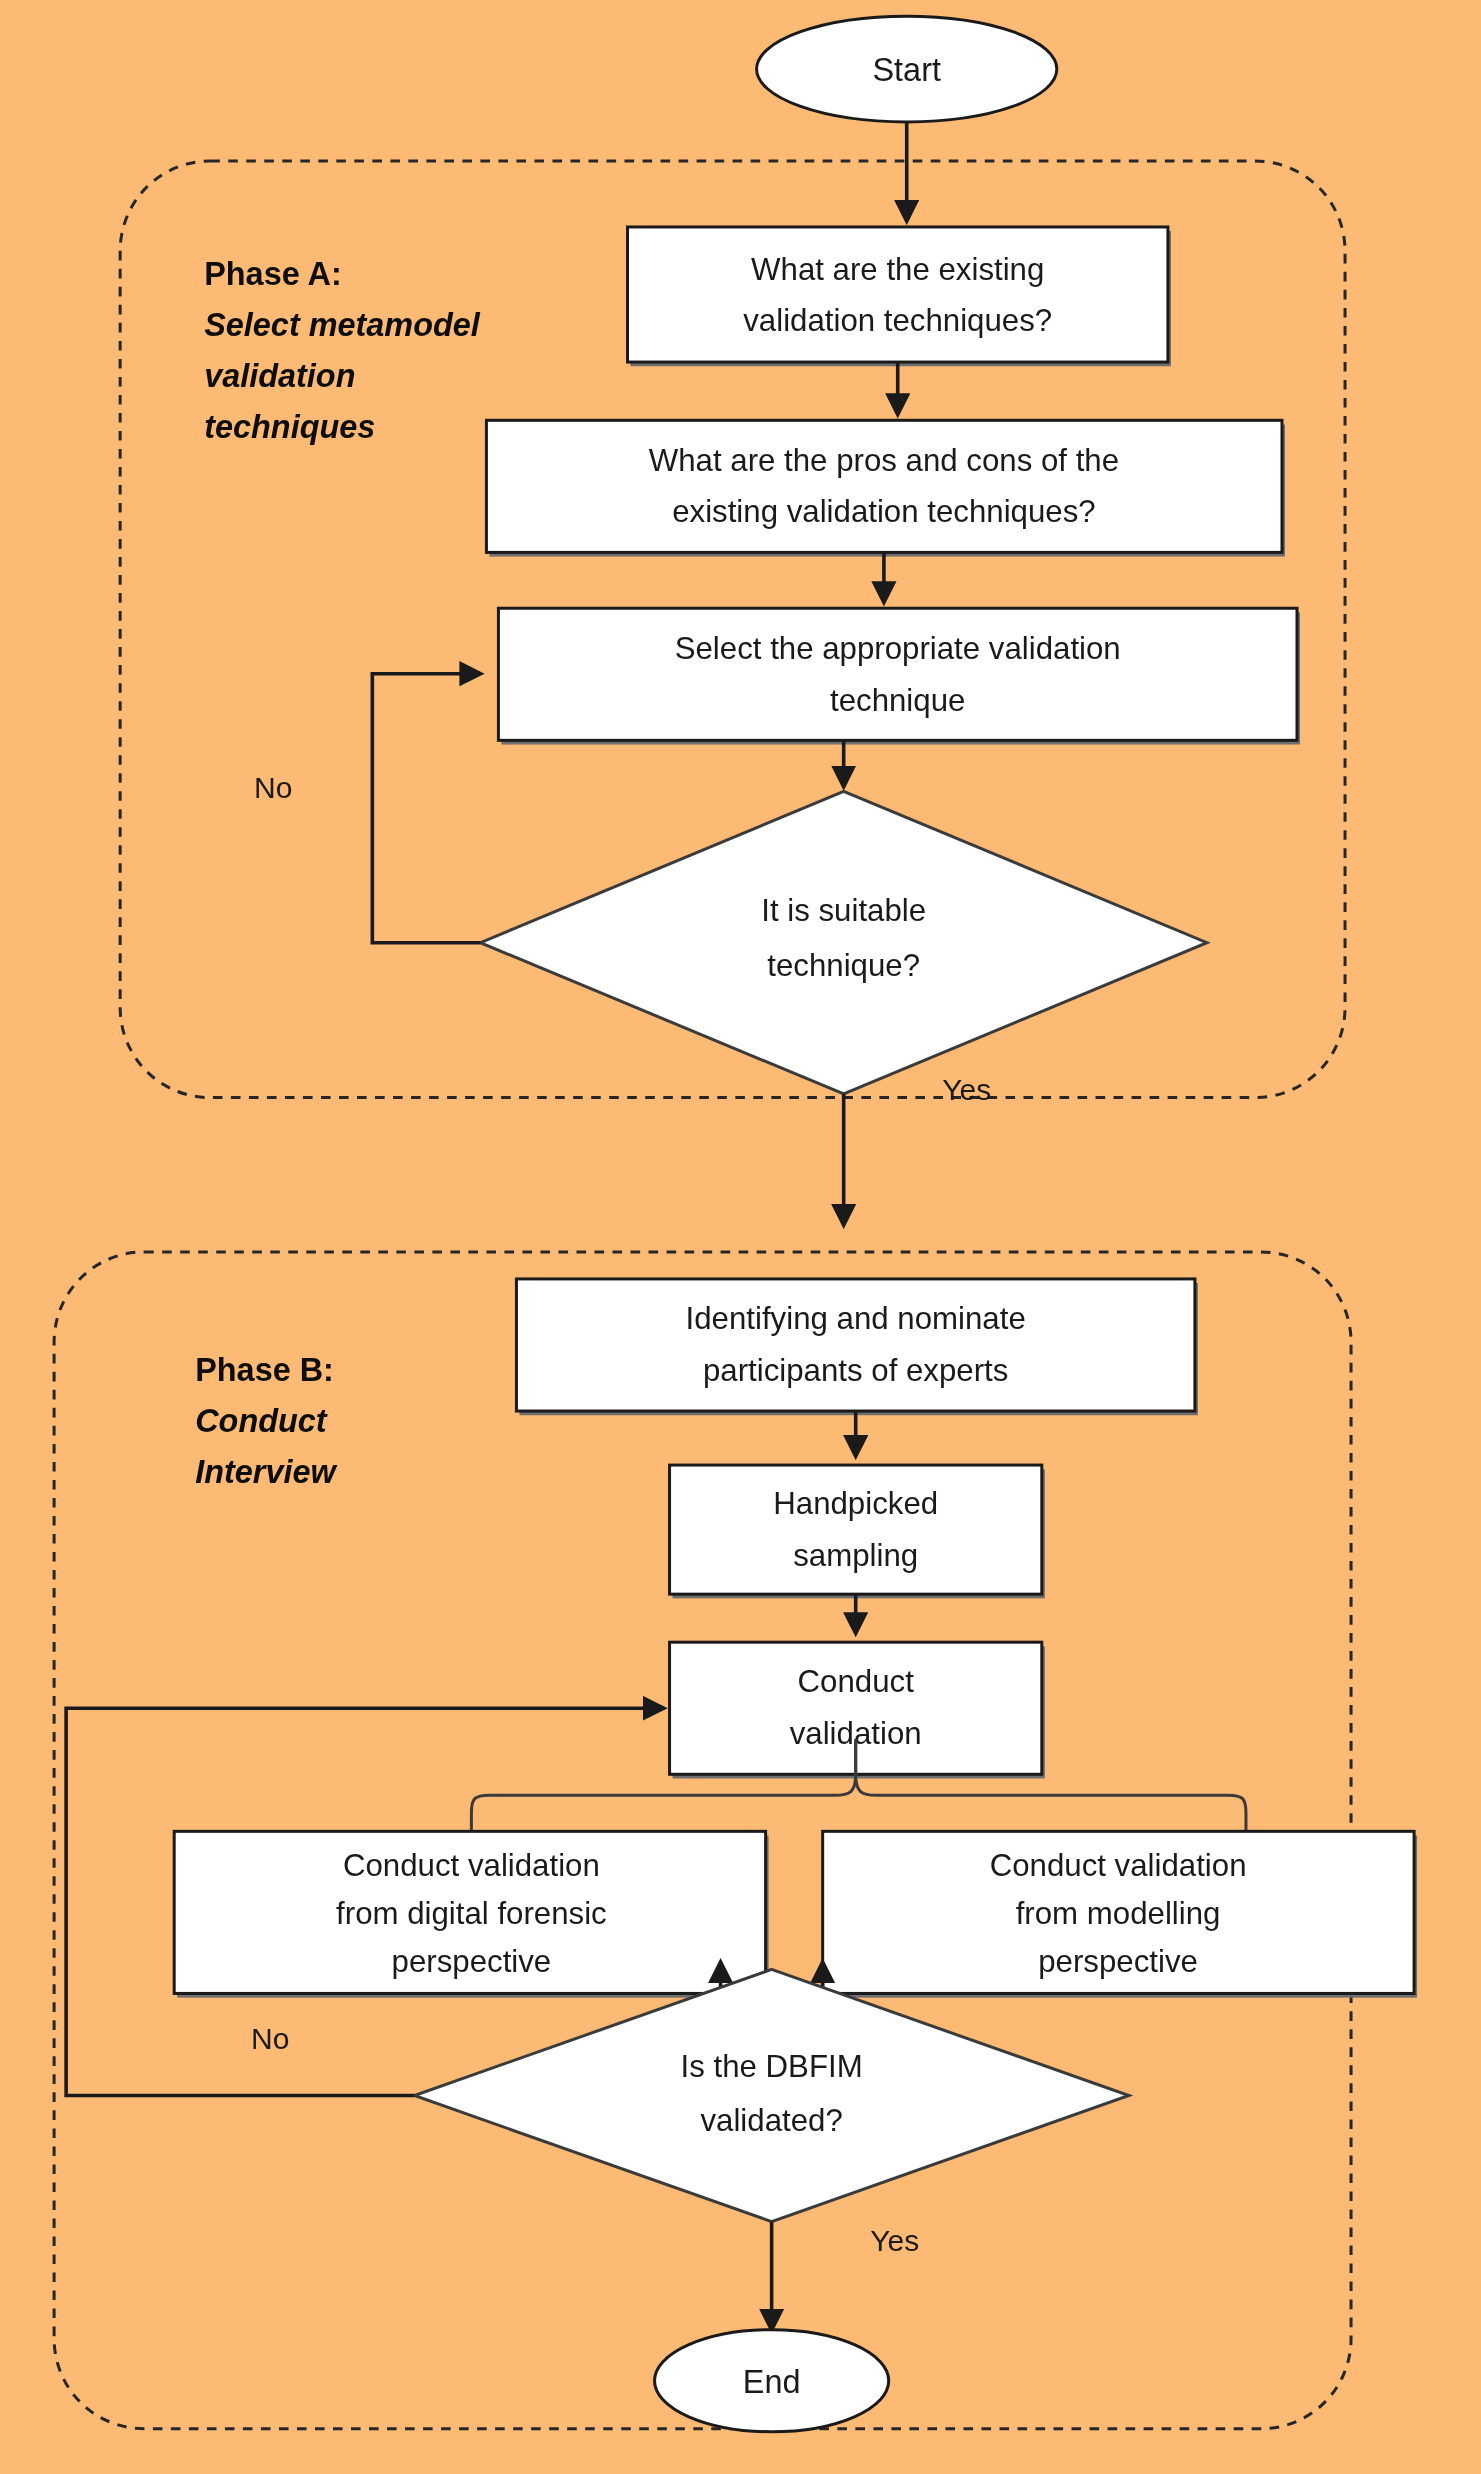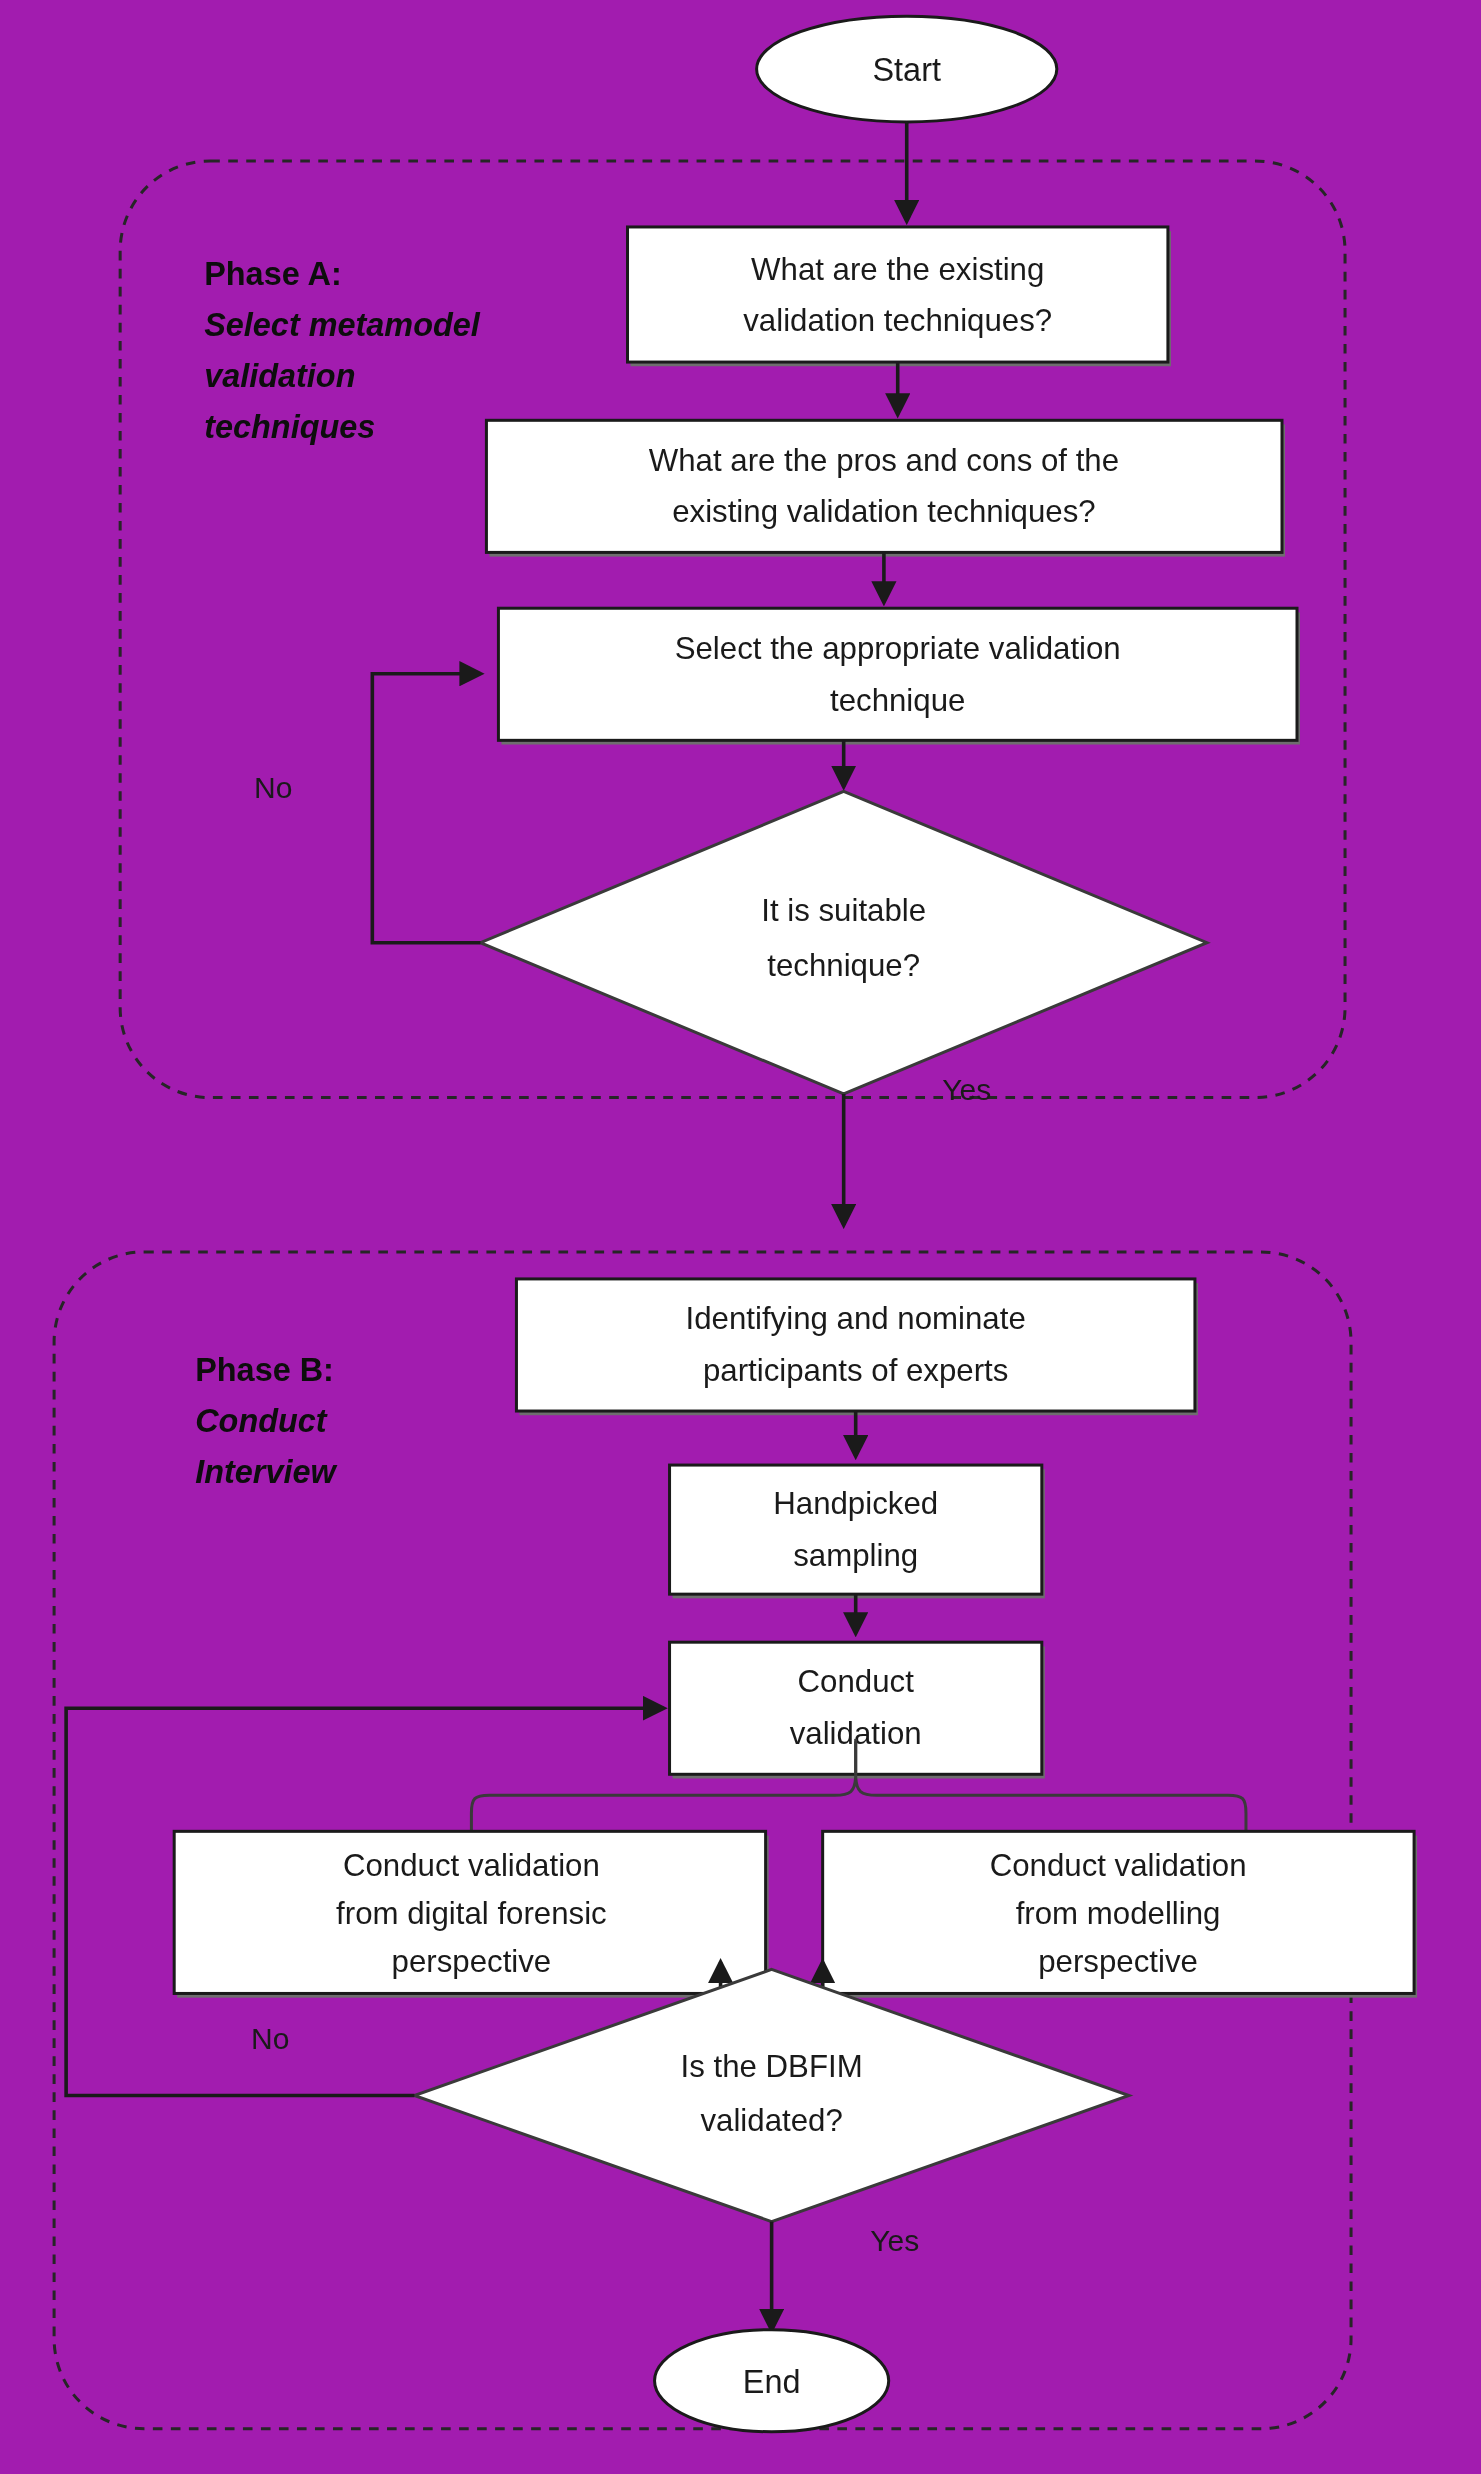--- a/index.html
+++ b/index.html
@@ -4,21 +4,21 @@
 <style>
   html, body {
     margin: 0;
     padding: 0;
     background: #ffffff;
   }
   #stage {
     position: relative;
     width: 1482px;
     height: 2475px;
-    background: #a21caf;
+    background: #fdba74;
     font-family: "Liberation Sans", sans-serif;
     overflow: hidden;
   }
   #flow-svg {
     position: absolute;
     left: 0;
     top: 0;
     width: 1482px;
     height: 2475px;
   }

